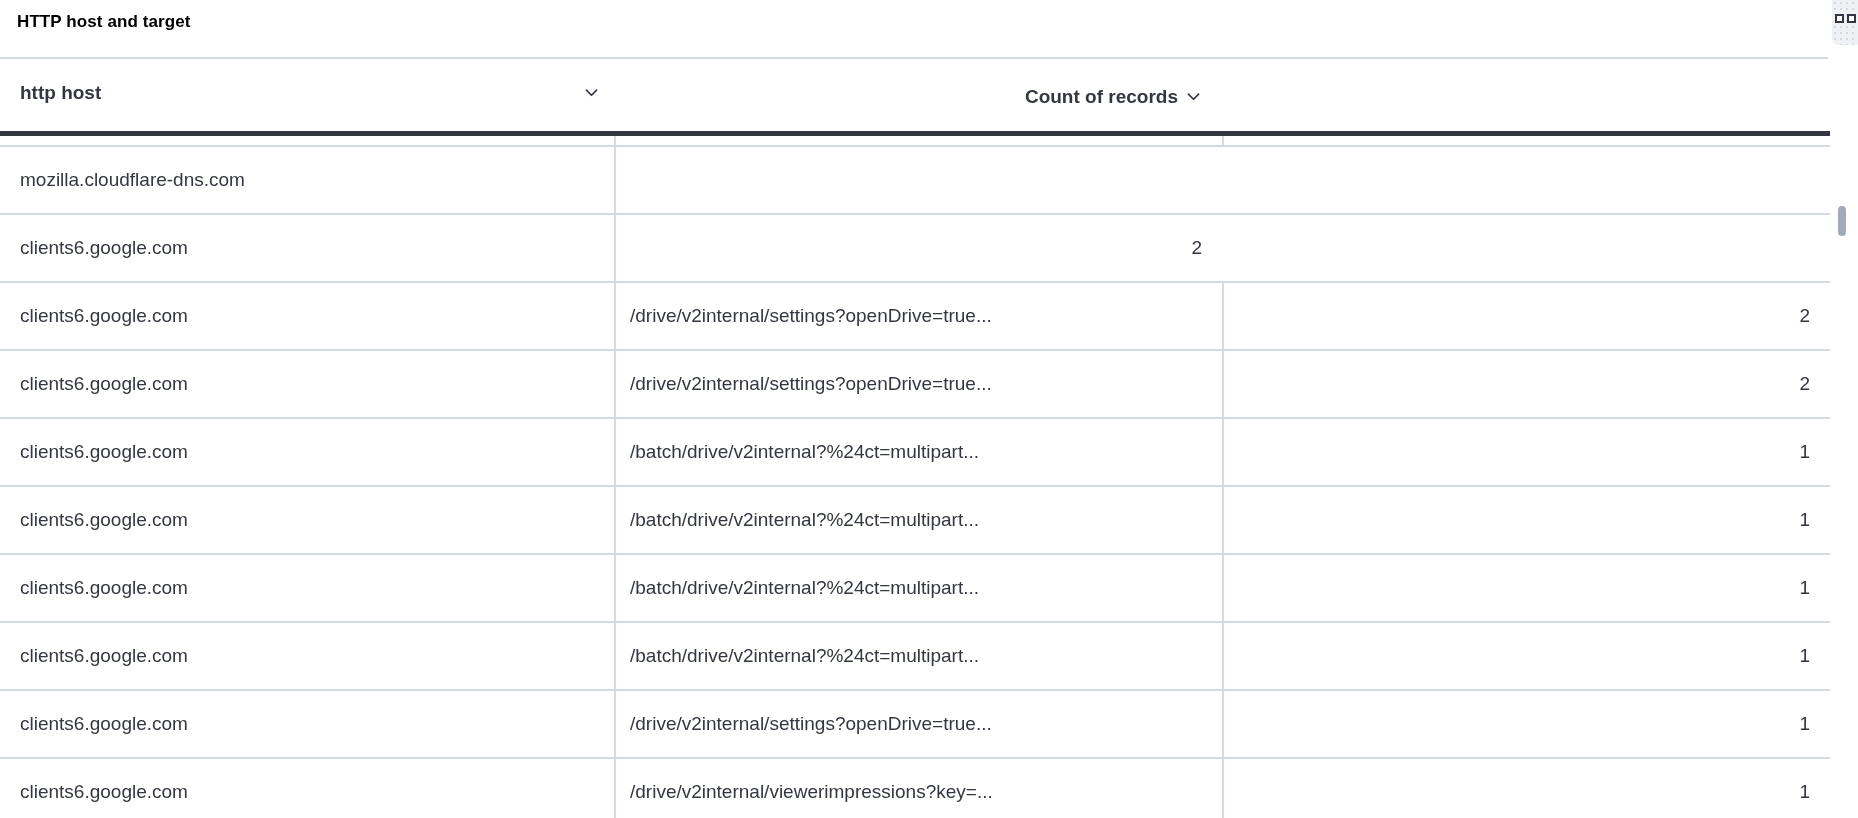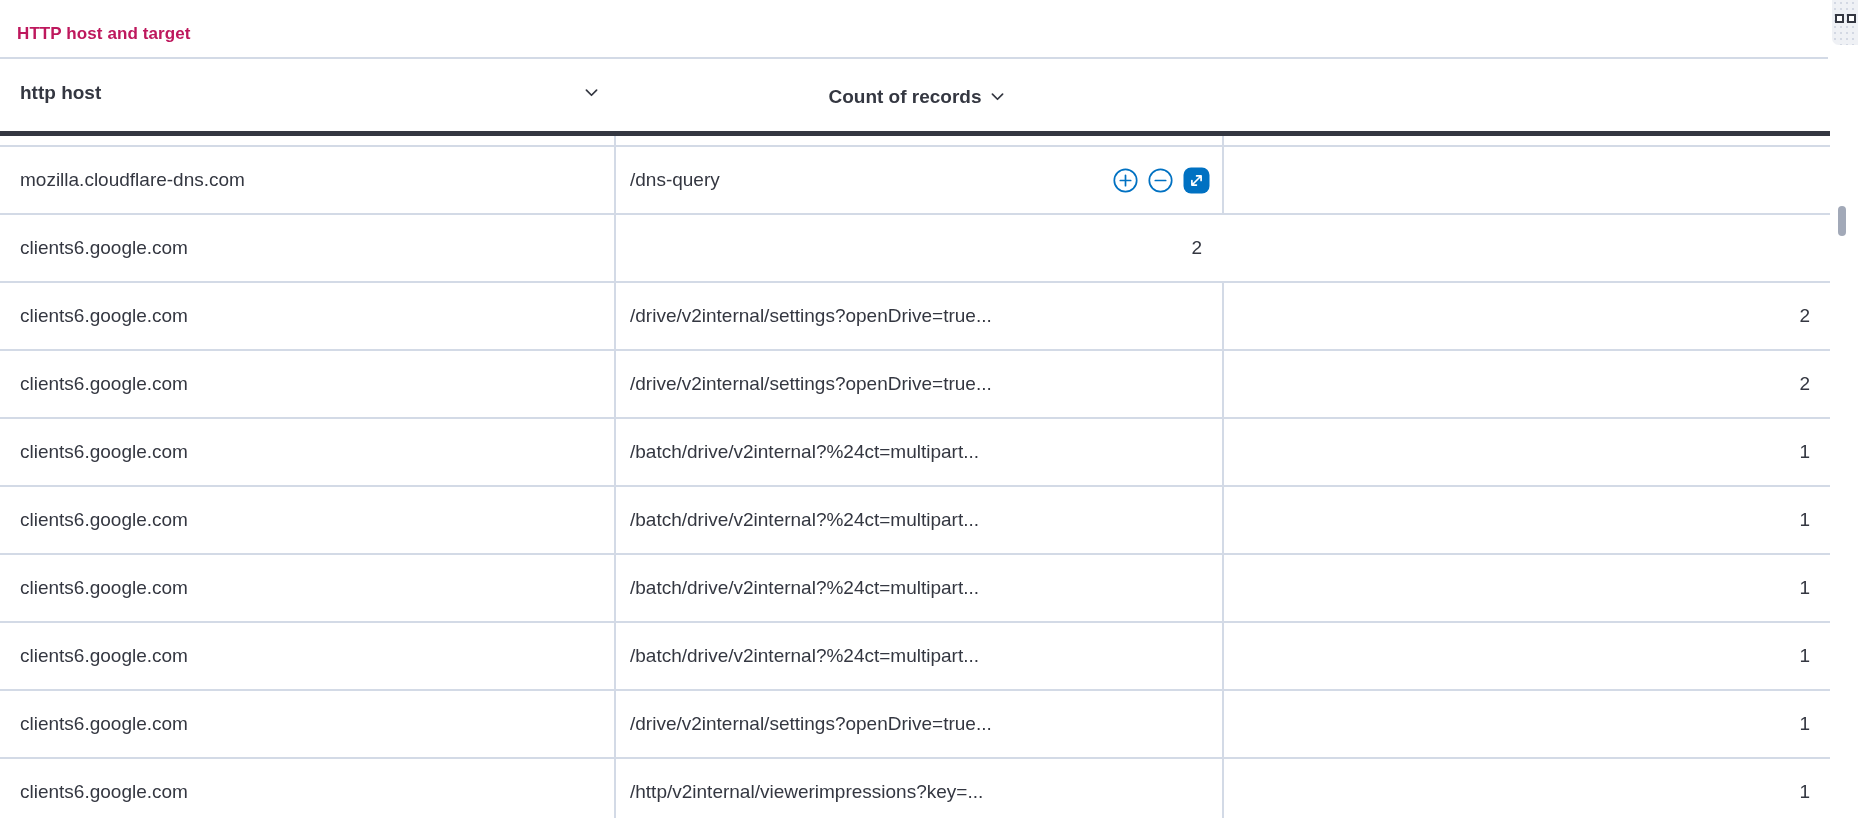--- a/index.html
+++ b/index.html
@@ -4,22 +4,22 @@
 <style>
   html,body{margin:0;padding:0;}
   body{
     width:1858px;height:818px;position:relative;overflow:hidden;
     background:#ffffff;
     font-family:"Liberation Sans",sans-serif;
     color:#343741;
   }
   
   .panel-title{
-    position:absolute;top:22px;left:17px;
-    font-size:17px;line-height:24px;font-weight:700;color:#be185d;
+    position:absolute;top:10px;left:17px;
+    font-size:17px;line-height:24px;font-weight:700;color:#000000;
     letter-spacing:.1px;
   }
   .corner-box{
     position:absolute;top:0;right:0;width:26px;height:45px;
     background-color:#eff1f5;
     background-image:radial-gradient(#d3d8e3 1.1px, transparent 1.1px);
     background-size:6px 6px;
     border-bottom-left-radius:7px;
     display:flex;align-items:flex-start;justify-content:center;gap:3px;
     padding-top:14px;box-sizing:border-box;
@@ -38,21 +38,21 @@
   }
   .hcell{
     display:flex;align-items:center;box-sizing:border-box;
     font-size:19px;font-weight:700;color:#343741;
   }
   .hcell .chev{flex:0 0 auto;}
   .hc1{width:616px;padding:0 16px 8px 20px;}
   .hc1 .chev{margin-left:auto;}
   .hc2{width:608px;padding:0 20px 0 16px;}
   .hc2 .chev{margin-left:auto;}
-  .hc3{width:606px;padding:0 20px 0 16px;justify-content:center;}
+  .hc3{width:606px;padding:0 20px 0 16px;justify-content:flex-end;}
   .hc3 .chev{margin-left:7px;}
   .header-border{
     position:absolute;top:131px;left:0;width:1830px;height:5px;background:#343741;
   }
   
   .rows-viewport{
     position:absolute;top:136px;left:0;width:1830px;height:800px;overflow:hidden;
   }
   .row{
     display:flex;width:1830px;height:68px;box-sizing:border-box;
@@ -109,37 +109,20 @@
   <div class="row sliver">
     <div class="cell c1"></div>
     <div class="cell c2"></div>
     <div class="cell c3"></div>
   </div>
 
   <div class="row">
     <div class="cell c1">
       <span>mozilla.cloudflare-dns.com</span>
     </div>
-    <div class="cell c2">
-      <span>/dns-query</span>
-      <span class="actions">
-        <svg width="25" height="25" viewBox="0 0 25 25">
-          <circle cx="12.5" cy="12.5" r="11.2" fill="none" stroke="#0071c2" stroke-width="1.7"></circle>
-          <path d="M12.5 7.3 V17.7 M7.3 12.5 H17.7" stroke="#0071c2" stroke-width="1.7" stroke-linecap="round"></path>
-        </svg>
-        <svg width="25" height="25" viewBox="0 0 25 25">
-          <circle cx="12.5" cy="12.5" r="11.2" fill="none" stroke="#0071c2" stroke-width="1.7"></circle>
-          <path d="M7.3 12.5 H17.7" stroke="#0071c2" stroke-width="1.7" stroke-linecap="round"></path>
-        </svg>
-        <svg width="27" height="27" viewBox="0 0 27 27">
-          <rect x="0.5" y="0.5" width="26" height="26" rx="7.5" fill="#0071c2"></rect>
-          <path d="M9.5 17.5 L17.5 9.5 M13.6 8.9 H18.1 V13.4 M8.9 13.6 V18.1 H13.4" fill="none" stroke="#ffffff" stroke-width="1.7" stroke-linecap="round" stroke-linejoin="round"></path>
-        </svg>
-      </span>
-    </div>
   </div>
 
   <div class="row">
     <div class="cell c1">
       <span>clients6.google.com</span>
     </div>
     <div class="cell c3">
       <span>2</span>
     </div>
   </div>
@@ -233,21 +216,21 @@
     <div class="cell c3">
       <span>1</span>
     </div>
   </div>
 
   <div class="row">
     <div class="cell c1">
       <span>clients6.google.com</span>
     </div>
     <div class="cell c2">
-      <span>/http/v2internal/viewerimpressions?key=...</span>
+      <span>/drive/v2internal/viewerimpressions?key=...</span>
 
     </div>
     <div class="cell c3">
       <span>1</span>
     </div>
   </div>
 </div>
 
 <div class="scroll-thumb"></div>
 

